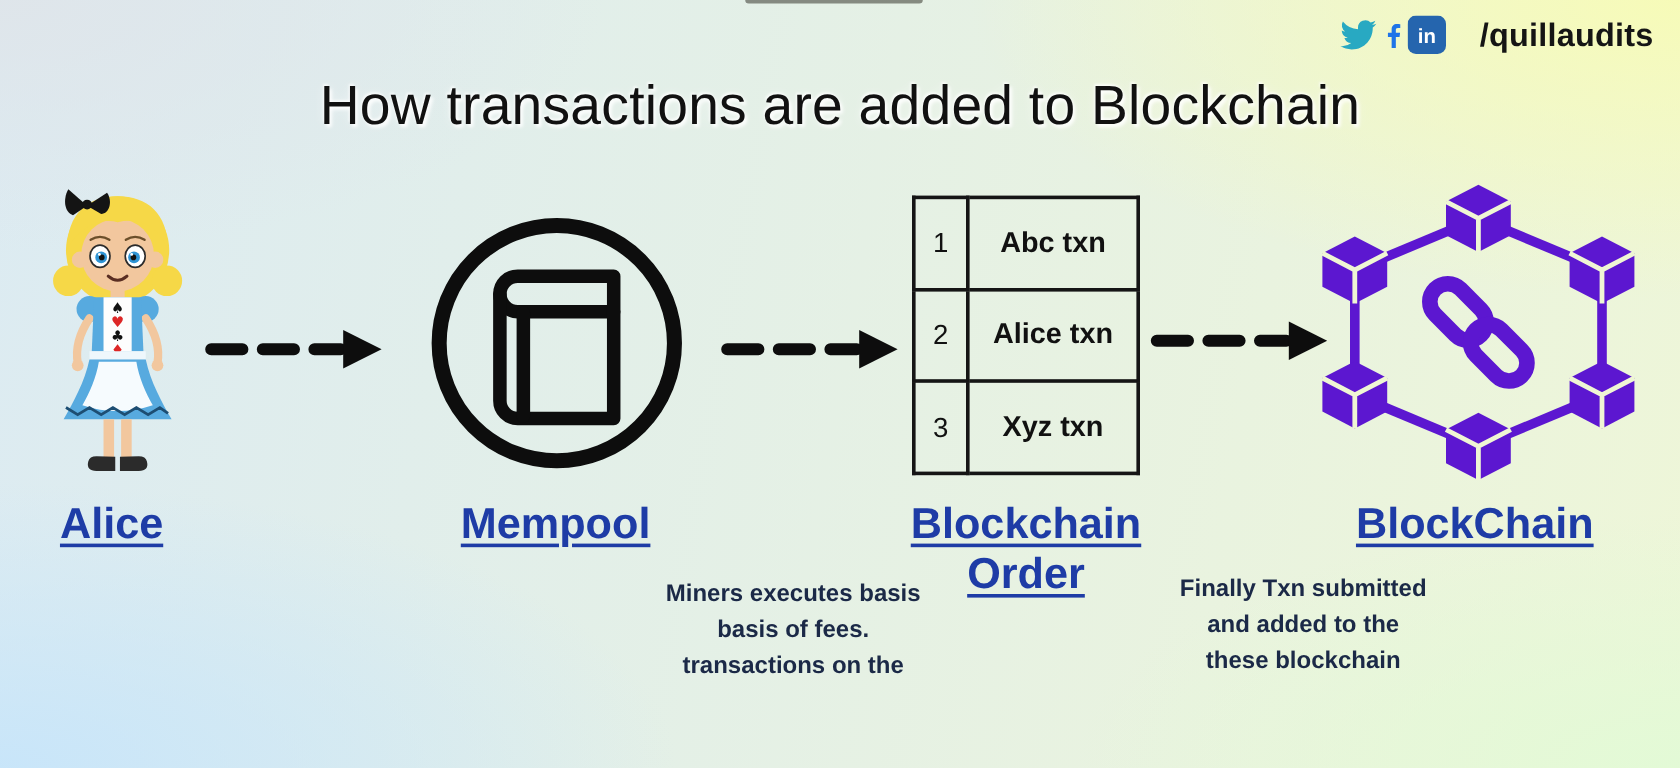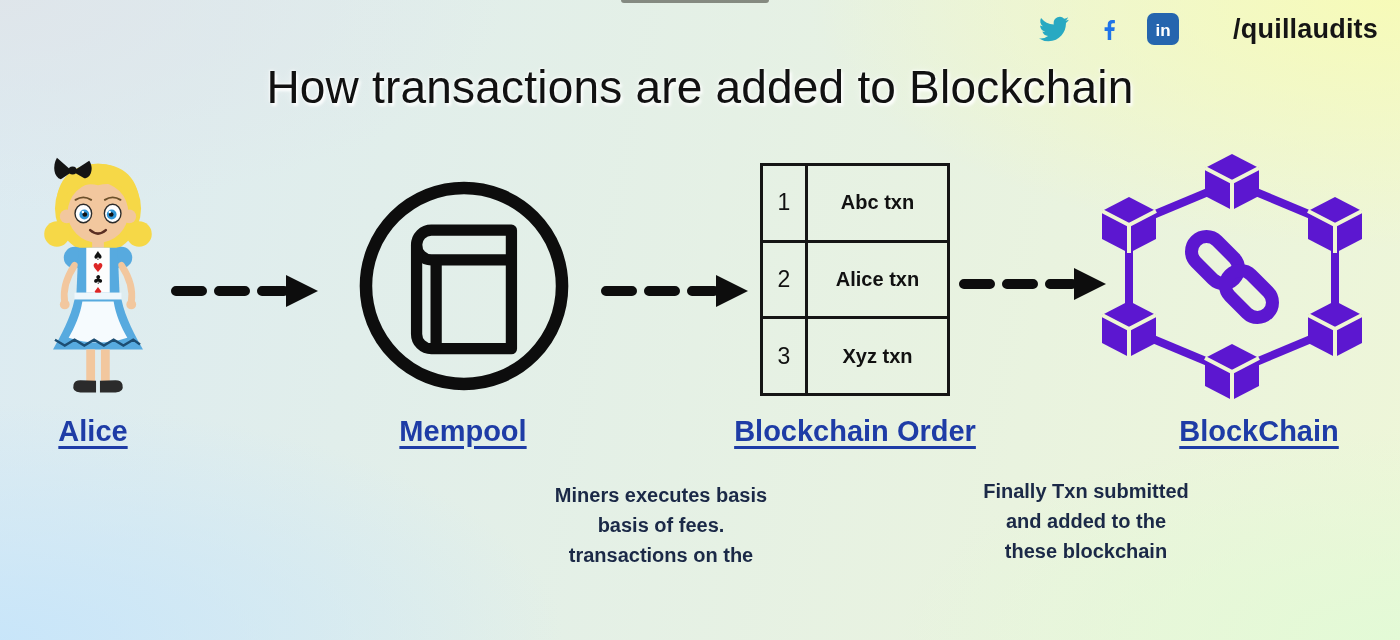--- a/index.html
+++ b/index.html
@@ -12,49 +12,49 @@
       radial-gradient(ellipse 60% 55% at 0% 0%,   rgba(223,229,234,.95), rgba(223,229,234,0) 60%),
       radial-gradient(ellipse 65% 60% at 0% 100%, rgba(199,229,250,.95), rgba(199,229,250,0) 62%),
       radial-gradient(ellipse 65% 60% at 100% 0%, rgba(247,251,183,.97), rgba(247,251,183,0) 65%),
       radial-gradient(ellipse 60% 55% at 100% 100%, rgba(226,250,214,.95), rgba(226,250,214,0) 60%),
       linear-gradient(100deg,#dcebf2,#eef6d8);
   }
   .abs{position:absolute;}
   
   .top-artifact{left:621px;top:0;width:148px;height:3px;background:rgba(55,55,45,.55);border-radius:0 0 3px 3px;}
   
-  .social{top:13px;right:22px;display:flex;align-items:center;gap:26px;text-align:center;}
+  .social{top:13px;right:22px;display:flex;align-items:center;gap:0;text-align:center;}
   .handle{font-size:27px;font-weight:800;color:#151515;letter-spacing:.2px;margin-left:28px;}
   .li-badge{display:flex;}
   
   .title{top:60px;left:0;width:100%;text-align:center;font-size:46px;font-weight:400;color:#111;
          letter-spacing:.2px;
          text-shadow:2px 3px 3px rgba(255,255,255,.95),-1px -1px 2px rgba(255,255,255,.7),0 0 10px rgba(255,255,255,.5);}
   
-  .step-label{top:415px;text-align:center;font-size:29px;font-weight:800;color:#1e3ca6;
+  .step-label{top:415px;text-align:center;font-size:36px;font-weight:800;color:#1e3ca6;
               text-decoration:underline;text-decoration-thickness:3px;text-underline-offset:5px;cursor:pointer;}
   .lbl-alice{left:18px;width:150px;}
   .lbl-mempool{left:363px;width:200px;}
   .lbl-to{left:705px;width:300px;}
-  .lbl-bc{left:1159px;width:200px;}
+  .lbl-bc{left:1129px;width:200px;}
   
   .caption{font-size:20px;font-weight:700;color:#1b2947;text-align:center;line-height:30px;}
   .cap-1{left:139px;top:472px;width:260px;}
   .cap-2{left:531px;top:480px;width:260px;}
   .cap-3{left:956px;top:476px;width:260px;}
   
   .arrow{width:160px;height:44px;}
   .arr-1{left:166px;top:269px;}
   .arr-2{left:596px;top:269px;}
   .arr-3{left:954px;top:262px;}
   
   .txn-table{left:760px;top:163px;width:190px;height:233px;border-collapse:collapse;}
   .txn-table td{border:3px solid #151515;text-align:center;vertical-align:middle;color:#111;}
   .txn-table .num{width:40px;font-size:23px;font-weight:400;}
-  .txn-table .txn{font-size:20px;font-weight:700;}
+  .txn-table .txn{font-size:24px;font-weight:700;}
 </style>
 </head>
 <body>
 
 <div id="canvas">
 
   <div class="abs top-artifact"></div>
 
   <div class="abs social">
     <svg width="34" height="30" viewBox="0 0 24 24">

